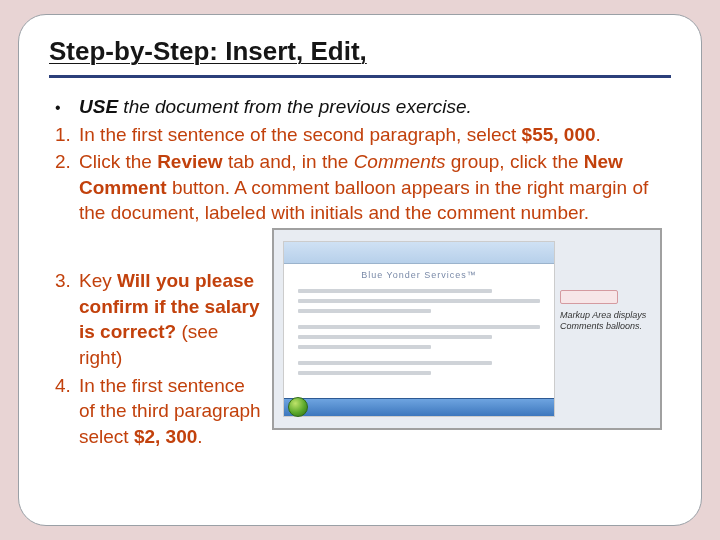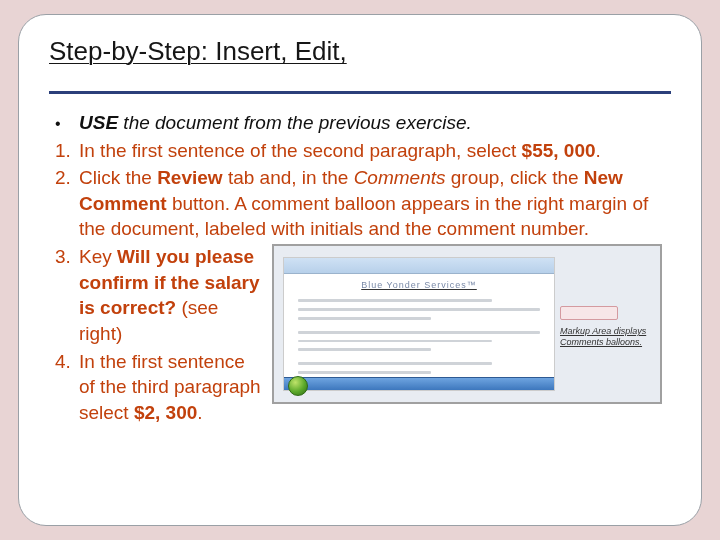--- a/index.html
+++ b/index.html
@@ -14,27 +14,27 @@
     flex: 1;
     background: #fff;
     border: 1px solid #9aa0a6;
     border-radius: 28px;
     padding: 22px 30px 26px 30px;
     overflow: hidden;
     position: relative;
   }
   .title {
     font-size: 26px;
-    font-weight: 400;
+    font-weight: 700;
     line-height: 1.15;
     color: #161616;
     text-decoration: underline;
     text-underline-offset: 3px;
     text-decoration-thickness: 1px;
-    margin-bottom: 24px;
+    margin-bottom: 8px;
   }
   .hr {
     height: 3px;
     background: #2b3f7a;
     width: 100%;
     margin-bottom: 16px;
   }
   .bullet-row {
     display: flex;
     align-items: baseline;
@@ -69,33 +69,32 @@
   ol.steps > li::before {
     content: counter(step) ".";
     width: 24px;
     flex: 0 0 24px;
   }
   ol.steps > li .txt { flex: 1; }
   .b { font-weight: 700; }
   .i { font-style: italic; }
 
   .wrap34 { display: flex; gap: 8px; }
-  .wrap34 .col-text { flex: 0 0 215px; }
+  .wrap34 .col-text { flex: 0 0 215px; margin-top: 40px; }
   .wrap34 .col-text ol { padding-left: 6px; }
   .wrap34 .col-img { flex: 1; }
 
   .shot {
     width: 390px;
-    height: 160px;
+    height: 202px;
     border: 2px solid #a0a0a0;
     background: linear-gradient(#e8ecf2,#e8ecf2);
     display: flex;
     font-size: 8px;
     color: #333;
-    text-decoration: underline;
   }
   .shot .page {
     flex: 0 0 270px;
     background: #fff;
     margin: 12px 4px 12px 10px;
     box-shadow: 0 0 0 1px #ccc;
     padding: 12px 14px;
     display: flex;
     flex-direction: column;
   }

